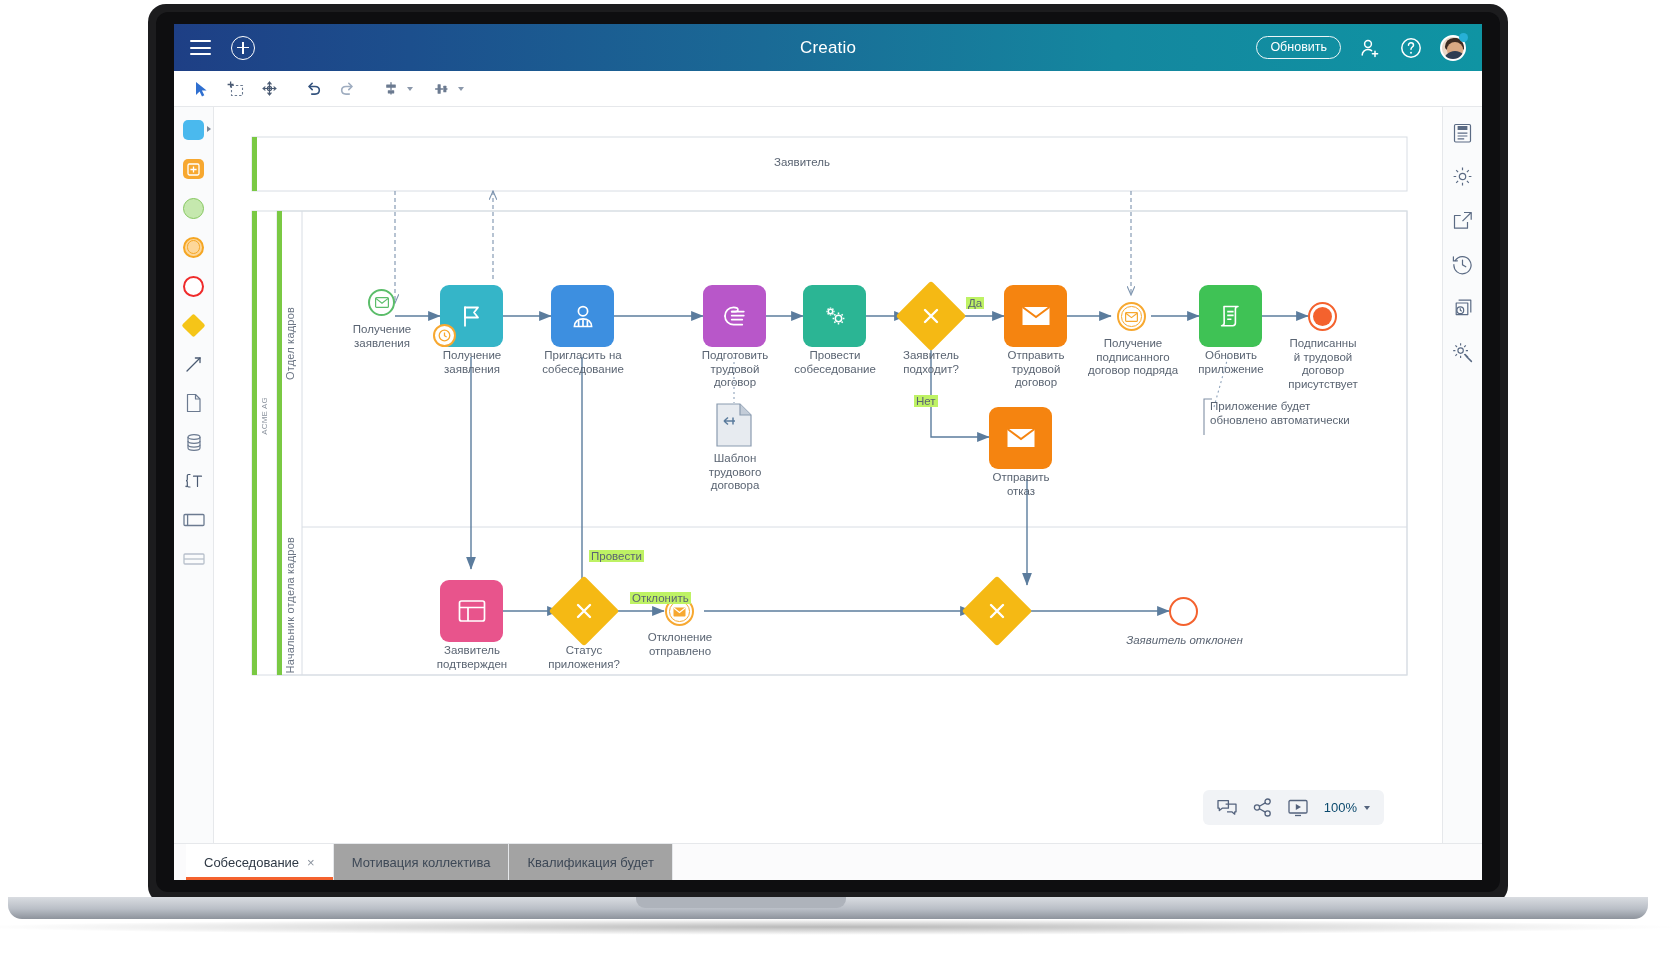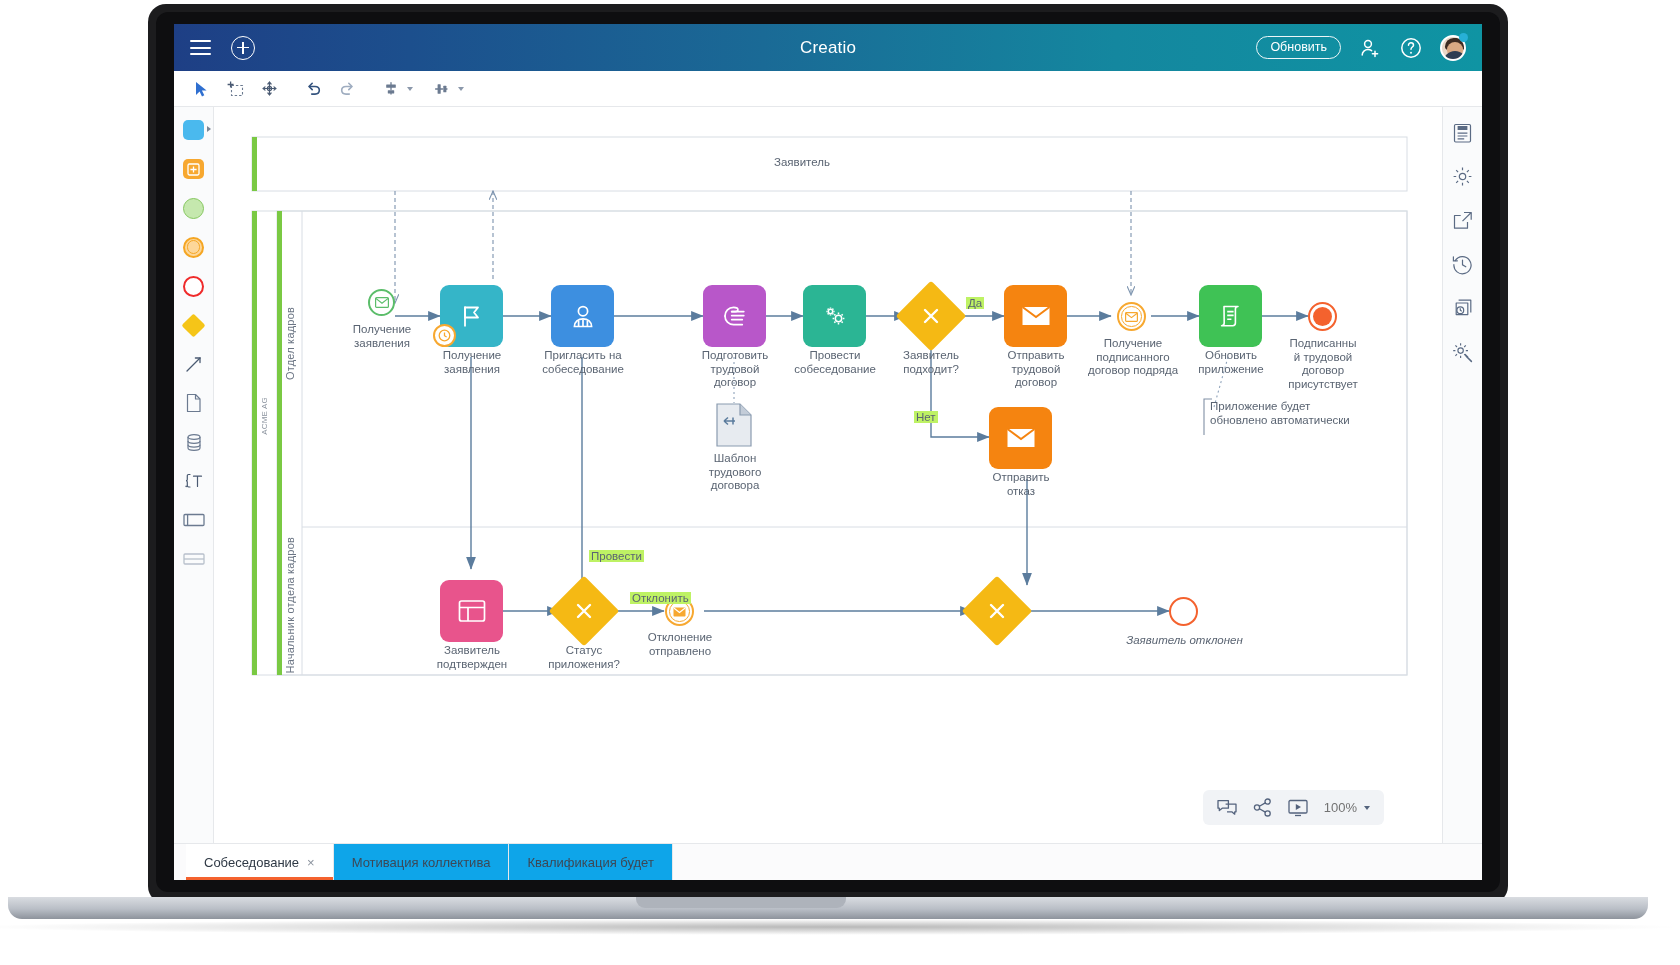--- a/index.html
+++ b/index.html
@@ -198,33 +198,33 @@
   }
 
   
   #canvas-footer {
     position: absolute; right: 58px; bottom: 18px;
     background: #f1f3f6; border-radius: 6px;
     display: flex; align-items: center; gap: 16px;
     padding: 8px 14px; color: #5b6b84;
   }
   #canvas-footer .fi { cursor: pointer; display: flex; }
-  #zoom-level { font-size: 13px; color: #737373; display: flex; align-items: center; gap: 6px; cursor: pointer; }
+  #zoom-level { font-size: 13px; color: #0c4a6e; display: flex; align-items: center; gap: 6px; cursor: pointer; }
   #zoom-level .tb-caret { border-top-color: #54637d; }
 
   
   #tab-bar {
     height: 37px; background: #fbfbfc; border-top: 1px solid #e6e8eb;
     display: flex; align-items: stretch; padding-left: 12px;
   }
   .tab {
     display: flex; align-items: center; gap: 8px;
     padding: 0 18px; font-size: 13px; color: #3d4856;
     border-right: 1px solid #e6e8eb; cursor: pointer; position: relative;
-    background: #0ea5e9;
+    background: #a3a3a3;
   }
   .tab.active { background: #fff; color: #2f3945; }
   .tab.active::after {
     content: ""; position: absolute; left: 0; right: 0; bottom: 0; height: 3px; background: #f4622e;
   }
   .tab-close { color: #8a929d; font-size: 13px; }
 </style>
 </head>
 <body>
 
@@ -634,21 +634,21 @@
           <svg class="gw-x" width="20" height="20" viewBox="0 0 20 20" stroke="#fff" stroke-width="2.4" stroke-linecap="round">
               <path d="M4 4 L16 16M16 4 L4 16"></path>
             </svg>
         </div>
 
         <div class="node evt-circle" style="left:955px; top:490px; width:29px; height:29px; border:2.6px solid #f4622e;">
         </div>
         <div class="nd-label" style="left:898px; top:527px; width:145px;font-style:italic;">Заявитель отклонен</div>
 
         <div class="edge-label" style="left:752px; top:190px;">Да</div>
-        <div class="edge-label" style="left:700px; top:304px;">Нет</div>
+        <div class="edge-label" style="left:700px; top:288px;">Нет</div>
         <div class="edge-label" style="left:375px; top:443px;">Провести</div>
         <div class="edge-label" style="left:416px; top:485px;">Отклонить</div>
 
         <div class="annot-text" style="left:996px; top:292px; width:190px;">Приложение будет
 обновлено автоматически</div>
 
         <div id="canvas-footer">
           <div class="fi">
             <svg width="20" height="18" viewBox="0 0 20 18" fill="none" stroke="#54637d" stroke-width="1.3" stroke-linejoin="round">
               <path d="M1 1.6h10.4v7.6H5.2L2.3 11.6V9.2H1z"></path>

